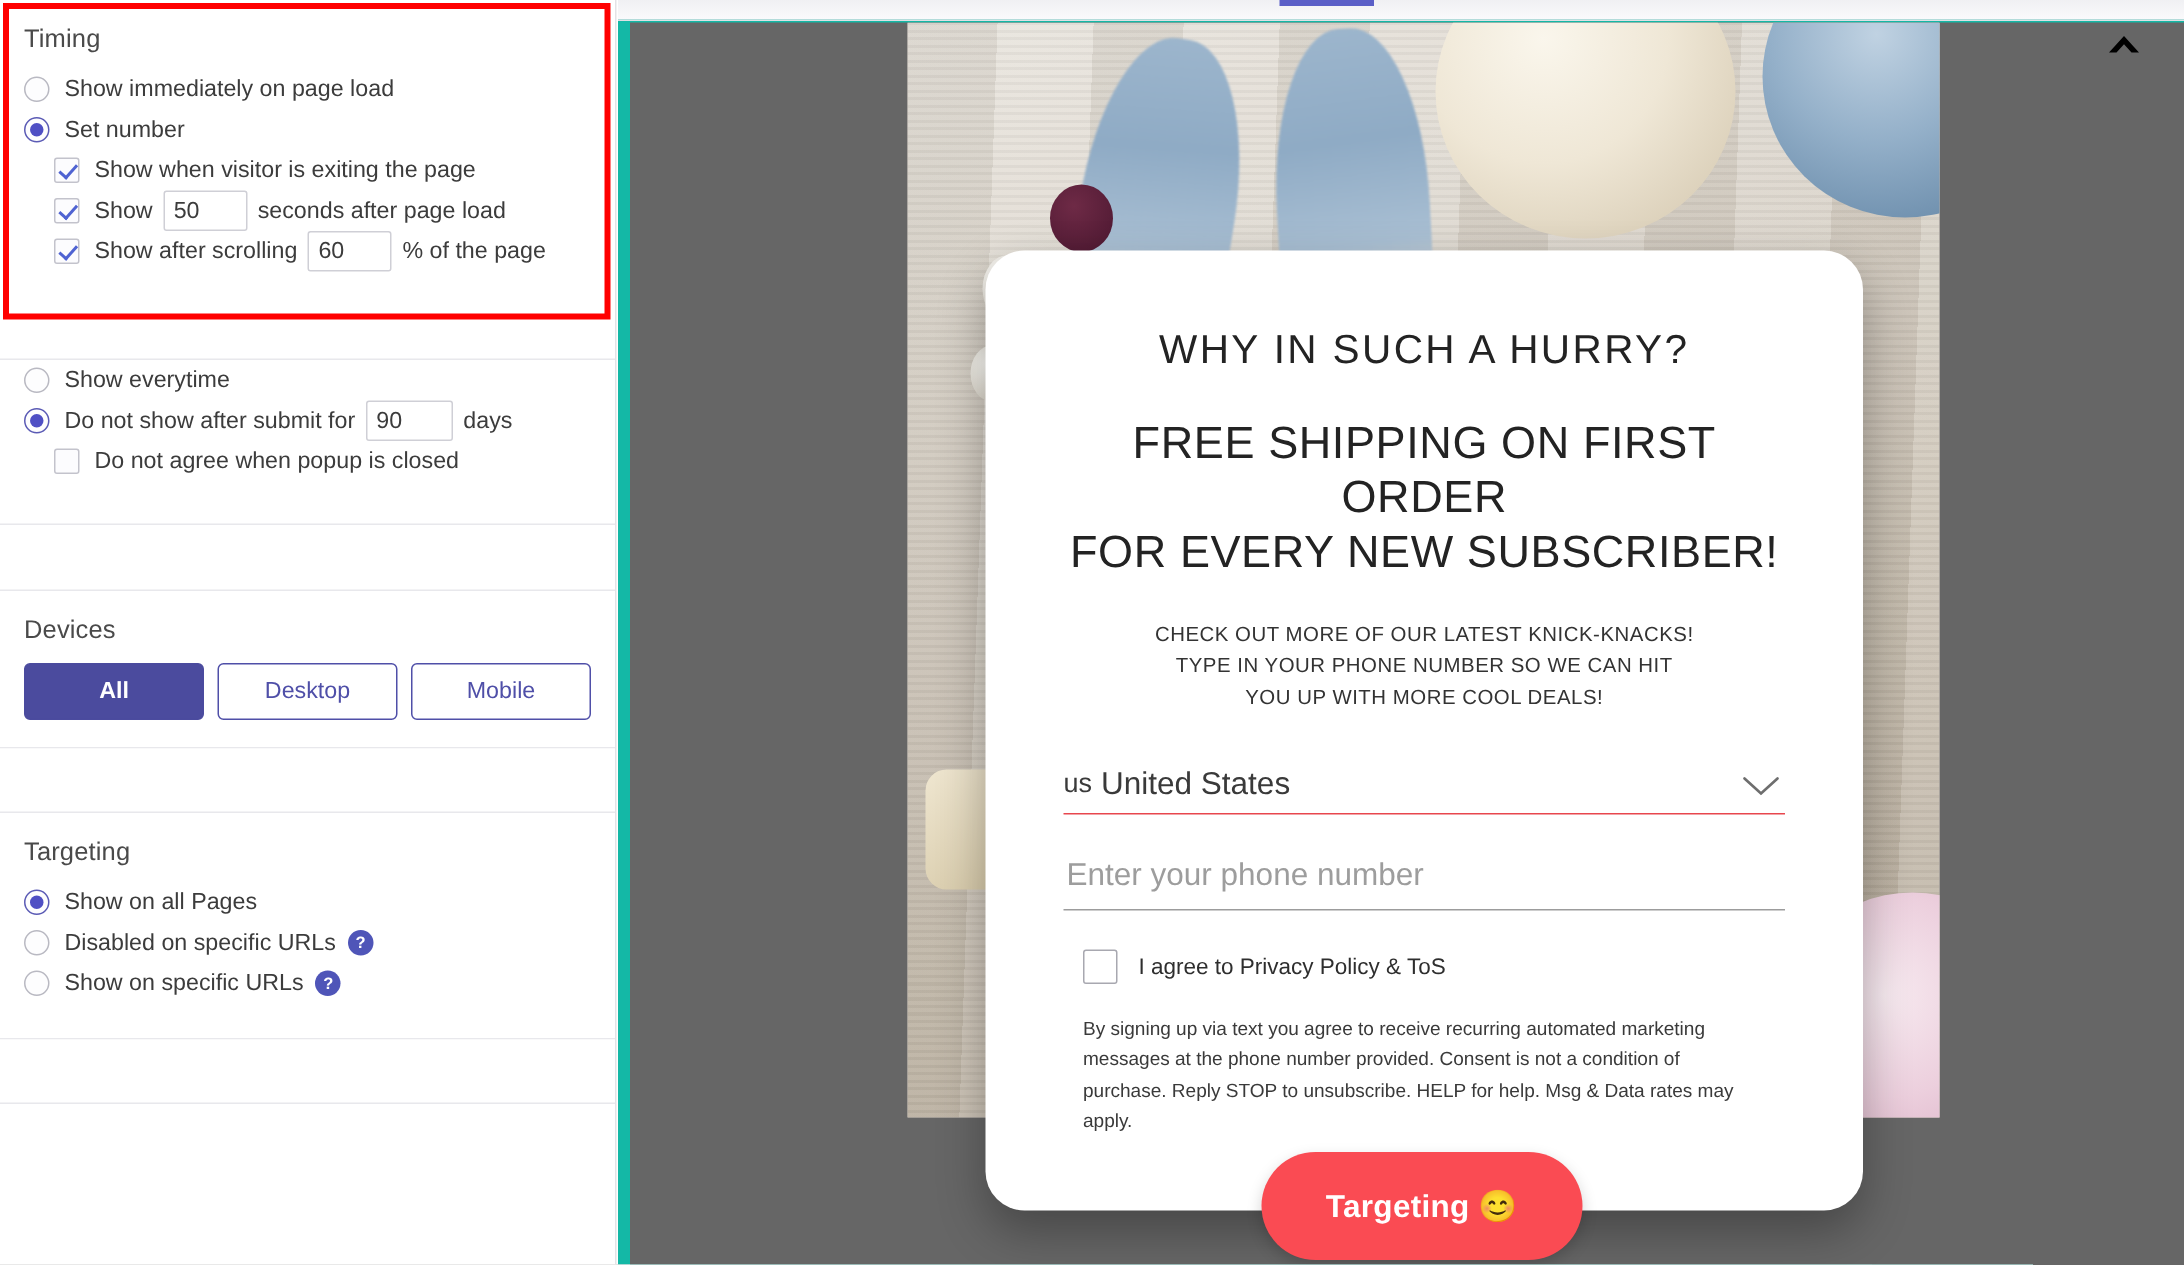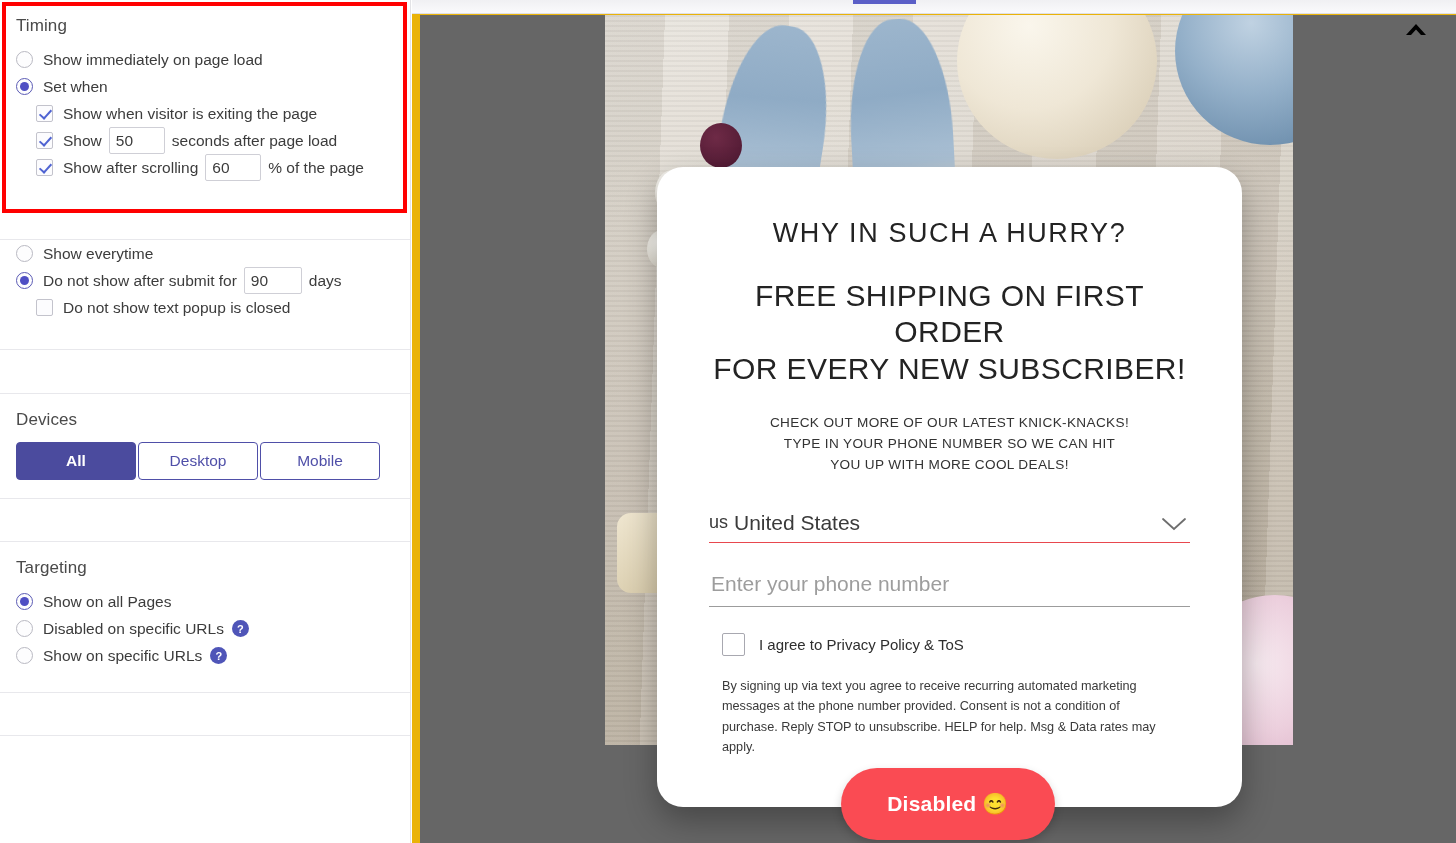--- a/index.html
+++ b/index.html
@@ -115,20 +115,21 @@
     line-height: 25px;
   }
   .num-input-90 { width: 58px; }
 
   
   .device-row {
     display: flex;
     gap: 2px;
     padding-bottom: 18px;
     padding-top: 2px;
+    justify-content: space-between;
   }
   .device-btn {
     width: 120px;
     height: 38px;
     border-radius: 4px;
     border: 1px solid #4f4fa8;
     background: #ffffff;
     color: #4f4fa8;
     font-size: 15.5px;
     font-weight: 400;
@@ -164,21 +165,21 @@
     border: 4px solid #ff0000;
     pointer-events: none;
     z-index: 20;
   }
 
   
   #preview-area {
     position: absolute;
     left: 412px; top: 0;
     width: 1044px; height: 843px;
-    background: #eab308;
+    background: #14b8a6;
   }
   #browser-topbar {
     position: absolute;
     left: 0; top: 0;
     width: 1044px; height: 14px;
     background: linear-gradient(#f0f0f3, #fafafc);
     border-bottom: 1px solid #e0e0e4;
   }
   #active-tab-underline {
     position: absolute;
@@ -390,21 +391,21 @@
     <div class="panel-section" style="padding-bottom:14px;">
       <div class="section-title">Timing</div>
 
       <div class="opt-row">
         <span class="radio"></span>
         <span class="opt-label">Show immediately on page load</span>
       </div>
 
       <div class="opt-row">
         <span class="radio checked"></span>
-        <span class="opt-label">Set when</span>
+        <span class="opt-label">Set number</span>
       </div>
 
       <div class="opt-row indent">
         <span class="cbox checked"></span>
         <span class="opt-label">Show when visitor is exiting the page</span>
       </div>
 
       <div class="opt-row indent">
         <span class="cbox checked"></span>
         <span class="opt-label">Show</span>
@@ -431,21 +432,21 @@
 
       <div class="opt-row">
         <span class="radio checked"></span>
         <span class="opt-label">Do not show after submit for</span>
         <input class="num-input num-input-90" type="text" value="90" style="">
         <span class="opt-label">days</span>
       </div>
 
       <div class="opt-row indent">
         <span class="cbox"></span>
-        <span class="opt-label">Do not show text popup is closed</span>
+        <span class="opt-label">Do not agree when popup is closed</span>
       </div>
     </div>
 
     <div class="section-divider" style="margin-top:14px;"></div>
     <div style="height:43px;background:#fff;"></div>
     <div class="section-divider"></div>
 
     <div class="panel-section">
       <div class="section-title">Devices</div>
       <div class="device-row">
@@ -549,16 +550,16 @@
         </div>
 
         <div class="agree-row">
           <span class="agree-box"></span>
           <span class="agree-label">I agree to Privacy Policy &amp; ToS</span>
         </div>
 
         <div class="fineprint">By signing up via text you agree to receive recurring automated marketing messages at the phone number provided. Consent is not a condition of purchase. Reply STOP to unsubscribe. HELP for help. Msg &amp; Data rates may apply.</div>
       </div>
 
-      <button id="subscribe-button">Disabled 😊</button>
+      <button id="subscribe-button">Targeting 😊</button>
     </div>
   </div>
 </div>
 
 </body></html>

